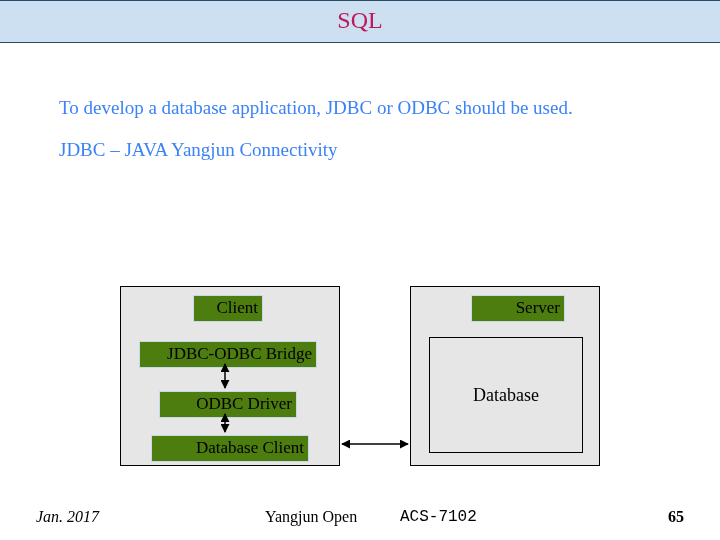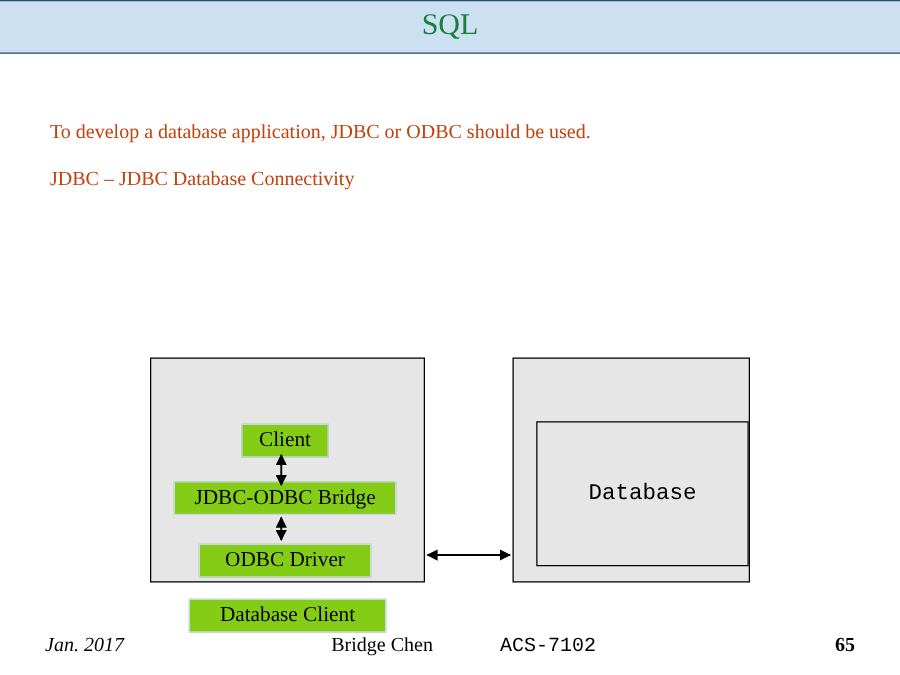--- a/index.html
+++ b/index.html
@@ -6,69 +6,67 @@
   html, body { width: 720px; height: 540px; font-family: "Times New Roman", Times, serif; background: #fff; overflow: hidden; }
   .slide { width: 720px; height: 540px; position: relative; }
   .title-bar {
     width: 100%;
     background: #cde0f2;
     border-top: 1px solid #2a4a6a;
     border-bottom: 1px solid #2a4a6a;
     text-align: center;
     font-size: 24px;
     padding: 6px 0 8px 0;
-    color: #15803d;
+    color: #be185d;
   }
   .body-text {
     position: absolute;
-    left: 40px;
+    left: 59px;
     top: 96px;
     width: 610px;
-    font-size: 16px;
+    font-size: 19px;
     line-height: 1.25;
-    color: #c2410c;
+    color: #3b82f6;
   }
   .body-text p { margin-bottom: 18px; }
   .diagram {
     position: absolute;
     left: 120px;
     top: 286px;
     width: 480px;
     height: 180px;
   }
   .panel {
     position: absolute;
     background: #e6e6e6;
     border: 1.5px solid #000;
   }
   .client-panel { left: 0; top: 0; width: 220px; height: 180px; }
   .server-panel { left: 290px; top: 0; width: 190px; height: 180px; }
   .box {
     position: absolute;
-    background: #84cc16;
+    background: #4d7c0f;
     border: 1px solid #c7d8ea;
-    text-align: center;
+    text-align: right;
     font-size: 17px;
     padding: 3px 4px;
     line-height: 1.1;
-    margin-top: 44px;
   }
   .client-label { left: 72px; top: 8px; width: 70px; }
   .jdbc-odbc  { left: 18px; top: 54px; width: 178px; }
   .odbc-drv   { left: 38px; top: 104px; width: 138px; }
   .db-client  { left: 30px; top: 148px; width: 158px; }
   .server-label { left: 60px; top: 8px; width: 94px; }
   .db-area {
     position: absolute;
-    left: 18px; top: 50px; width: 170px; height: 116px;
+    left: 18px; top: 50px; width: 154px; height: 116px;
     background: #e6e6e6;
     border: 1px solid #000;
     display: flex; align-items: center; justify-content: center;
     font-size: 18px;
-    font-family: Liberation Mono, monospace;
   }
   svg.arrows { position: absolute; left: 0; top: 0; width: 480px; height: 180px; pointer-events: none; }
   .footer {
     position: absolute;
     left: 0; bottom: 14px;
     width: 720px;
     font-size: 16px;
     color: #000;
   }
   .footer .date   { position: absolute; left: 36px; bottom: 0; font-style: italic; }
@@ -78,21 +76,21 @@
 </style>
 </head>
 <body>
 
 <div class="slide">
 
   <div class="title-bar">SQL</div>
 
   <div class="body-text">
     <p>To develop a database application, JDBC or ODBC should be used.</p>
-    <p>JDBC – JDBC Database Connectivity</p>
+    <p>JDBC – JAVA Yangjun Connectivity</p>
   </div>
 
   <div class="diagram">
 
     <div class="panel client-panel">
       <div class="box client-label">Client</div>
       <div class="box odbc-drv">ODBC Driver</div>
       <div class="box jdbc-odbc">JDBC-ODBC Bridge</div>
       <div class="box db-client">Database Client</div>
     </div>
@@ -110,18 +108,18 @@
       </defs>
       <line x1="105" y1="78" x2="105" y2="102" stroke="#000" stroke-width="1.5" marker-start="url(#ah)" marker-end="url(#ah)"></line>
       <line x1="105" y1="128" x2="105" y2="146" stroke="#000" stroke-width="1.5" marker-start="url(#ah)" marker-end="url(#ah)"></line>
       <line x1="222" y1="158" x2="288" y2="158" stroke="#000" stroke-width="1.5" marker-start="url(#ah)" marker-end="url(#ah)"></line>
     </svg>
 
   </div>
 
   <div class="footer">
     <span class="date">Jan. 2017</span>
-    <span class="author">Bridge Chen</span>
+    <span class="author">Yangjun Open</span>
     <span class="course">ACS-7102</span>
     <span class="page">65</span>
   </div>
 
 </div>
 
 </body></html>

